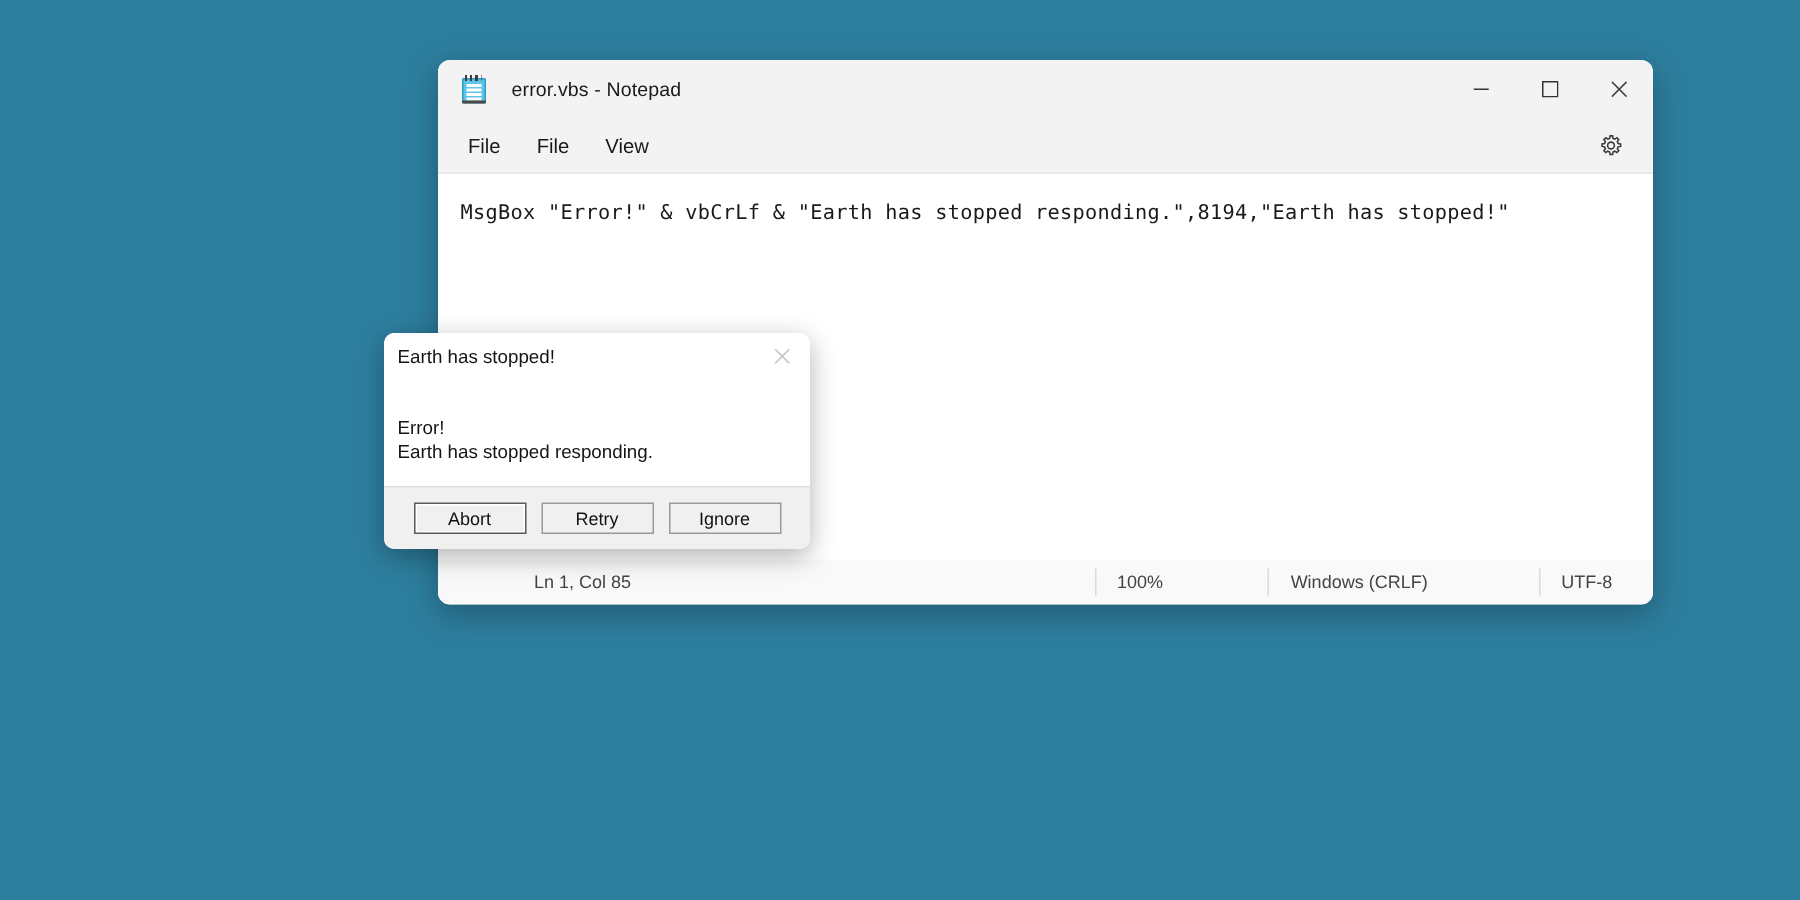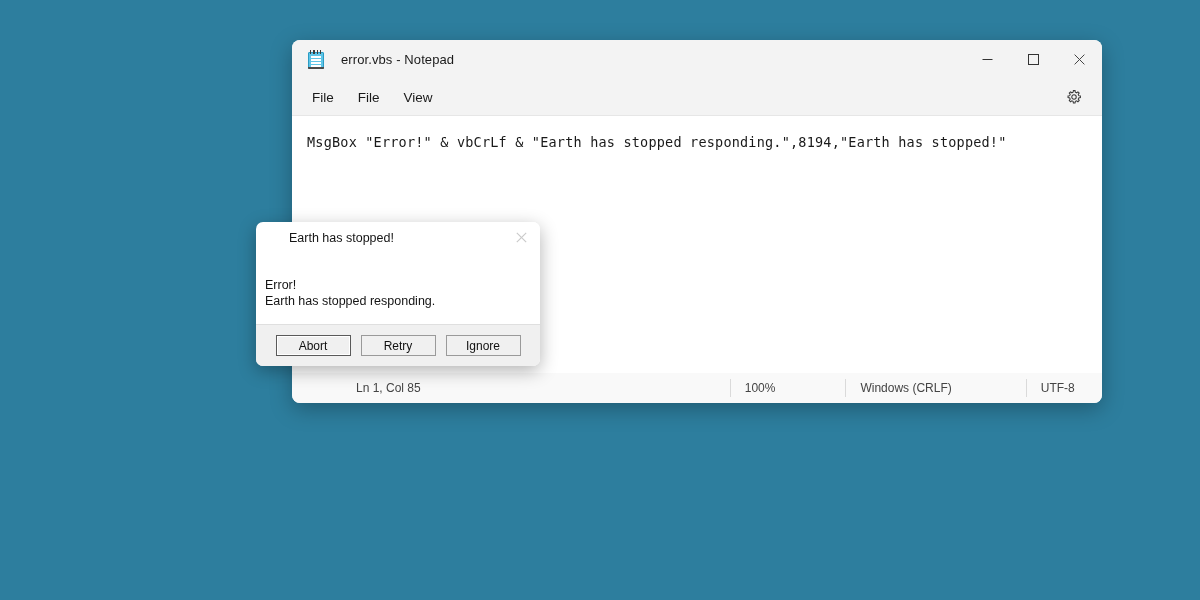--- a/index.html
+++ b/index.html
@@ -180,21 +180,20 @@
     flex-direction: column;
     font-family: "Liberation Sans", sans-serif;
   }
   #dialog-titlebar {
     height: 33px;
     flex: 0 0 auto;
     display: flex;
     align-items: flex-start;
     background: #ffffff;
     position: relative;
-    margin-left: 24px;
   }
   #dialog-title {
     font-size: 12.5px;
     color: #141414;
     margin-left: 9px;
     margin-top: 9px;
   }
   #dialog-close {
     position: absolute;
     right: 0; top: 0;

